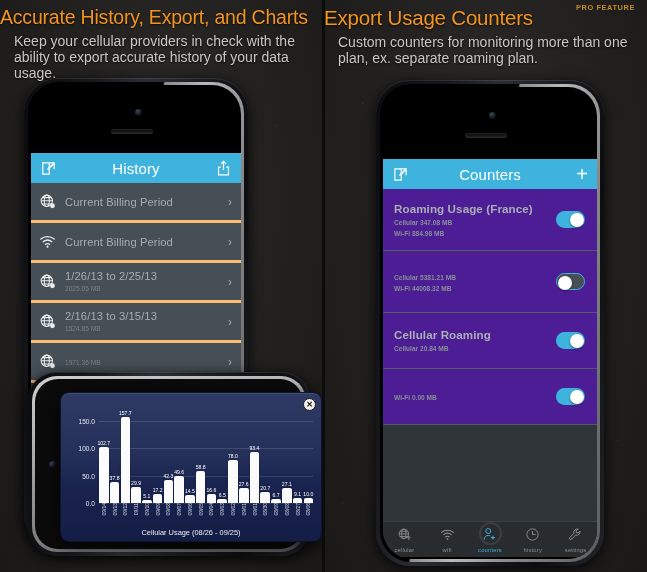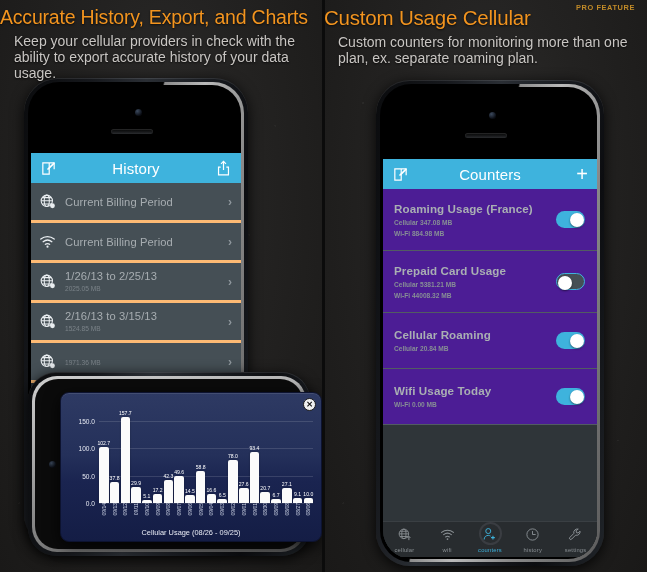--- a/index.html
+++ b/index.html
@@ -451,21 +451,21 @@
 
   </div>
 
   <div class="divider"></div>
 
   <div class="panel panel-right">
 
     <div class="pro-badge">PRO FEATURE</div>
 
     <div class="hdr" style="top:6px;">
-      <h1>Custom Usage Cellular</h1>
+      <h1>Export Usage Counters</h1>
       <p>Custom counters for monitoring more than one plan, ex. separate roaming plan.</p>
     </div>
 
     <div class="phone" style="left:52px; top:80px; width:228px; height:486px;">
       <div class="phone-inner">
         <div class="phone-face">
           <div class="cam" style="left:106px; top:25px;"></div>
           <div class="speaker" style="left:82px; top:46px; width:42px;"></div>
 
           <div class="screen" style="left:0; top:72px; width:100%; height:398px;">
@@ -489,21 +489,20 @@
                   <span class="cdet" style="display:block">Cellular  347.08 MB</span>
                   <span class="cdet" style="display:block">Wi-Fi  884.98 MB</span>
                 </span>
                 <span class="switch on">
                     <span class="knob"></span>
                   </span>
               </div>
 
               <div class="crow">
                 <span class="info">
-                  <span class="cname" style="display:block">Prepaid Card Usage</span>
                   <span class="cdet" style="display:block">Cellular  5381.21 MB</span>
                   <span class="cdet" style="display:block">Wi-Fi  44008.32 MB</span>
                 </span>
                 <span class="switch off">
                     <span class="knob"></span>
                   </span>
               </div>
 
 
               <div class="crow" style="height:56px">
@@ -511,21 +510,20 @@
                   <span class="cname" style="display:block">Cellular Roaming</span>
                   <span class="cdet" style="display:block">Cellular  20.84 MB</span>
                 </span>
                 <span class="switch on">
                     <span class="knob"></span>
                   </span>
               </div>
 
               <div class="crow" style="height:56px">
                 <span class="info">
-                  <span class="cname" style="display:block">Wifi Usage Today</span>
                   <span class="cdet" style="display:block">Wi-Fi  0.00 MB</span>
                 </span>
                 <span class="switch on">
                     <span class="knob"></span>
                   </span>
               </div>
 
             </div>
 
             <div class="tabbar">

